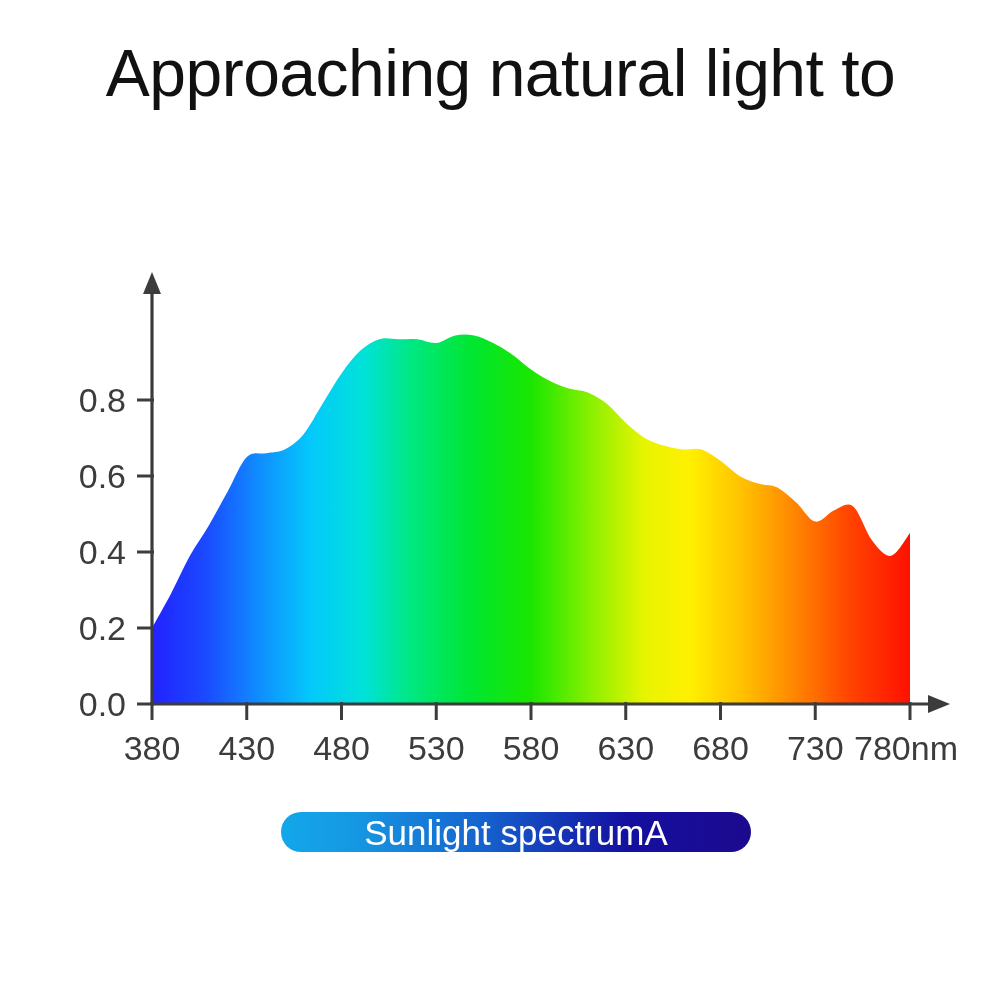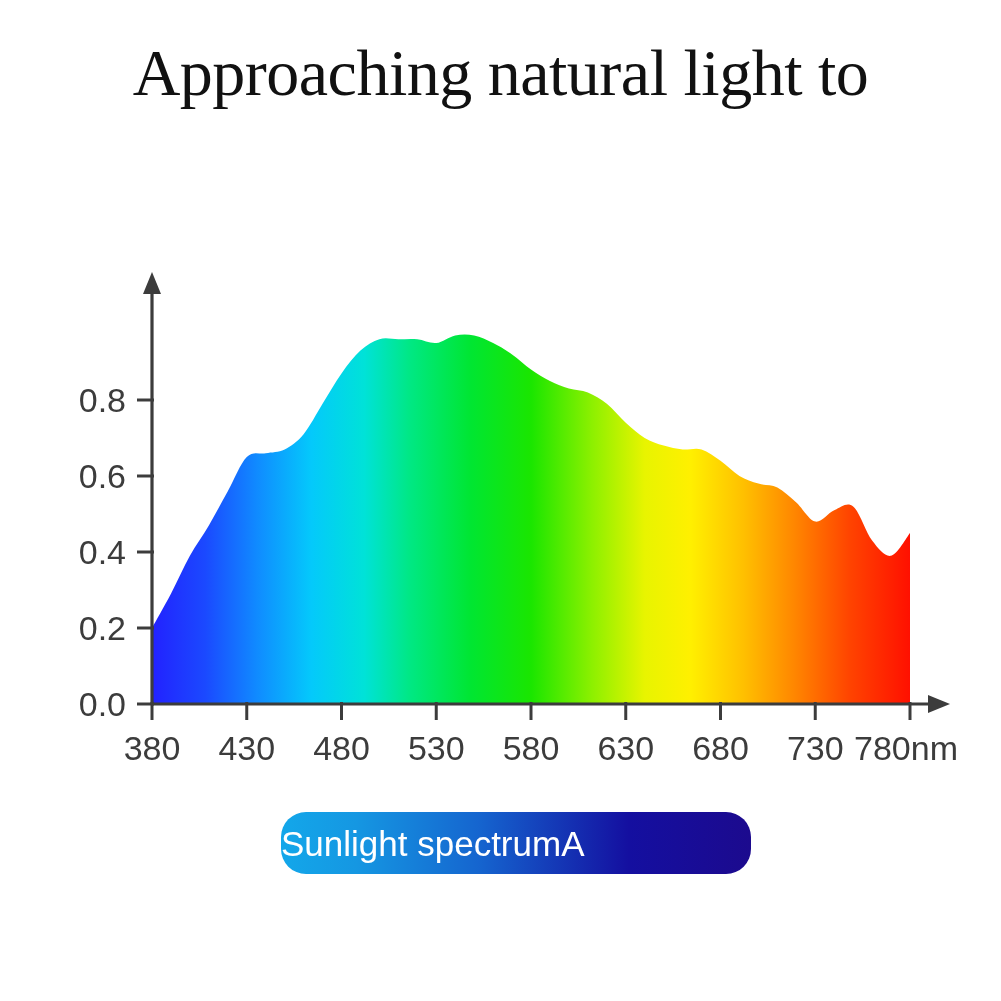--- a/index.html
+++ b/index.html
@@ -16,21 +16,21 @@
   }
 
   
   #title-block {
     position: absolute;
     left: 0;
     top: 34px;
     width: 1001px;
     text-align: center;
     color: #111111;
-    font-family: Liberation Serif, serif;
+    font-family: Liberation Sans, sans-serif;
     font-size: 66px;
     line-height: 78px;
     letter-spacing: -0.5px;
     font-weight: 400;
   }
   #title-block .tline { display: block; white-space: nowrap; }
 
   
   #chart-area {
     position: absolute;
@@ -48,25 +48,26 @@
   }
   .tick-label.ylab { text-anchor: end; }
   .tick-label.xlab { text-anchor: middle; }
 
   
   #legend-pill {
     position: absolute;
     left: 281px;
     top: 812px;
     width: 470px;
-    height: 62px;
+    height: 40px;
     border-radius: 25px;
     background: linear-gradient(90deg, #13a7ea 0%, #1597e2 16%, #1565cf 42%, #140fa0 74%, #1c0a8e 100%);
     display: flex;
     align-items: center;
+    justify-content: center;
   }
   #legend-pill .legend-text {
     color: #ffffff;
     font-family: "Liberation Sans", sans-serif;
     font-size: 35px;
     line-height: 35px;
     letter-spacing: 0px;
     white-space: nowrap;
   }
 </style>

